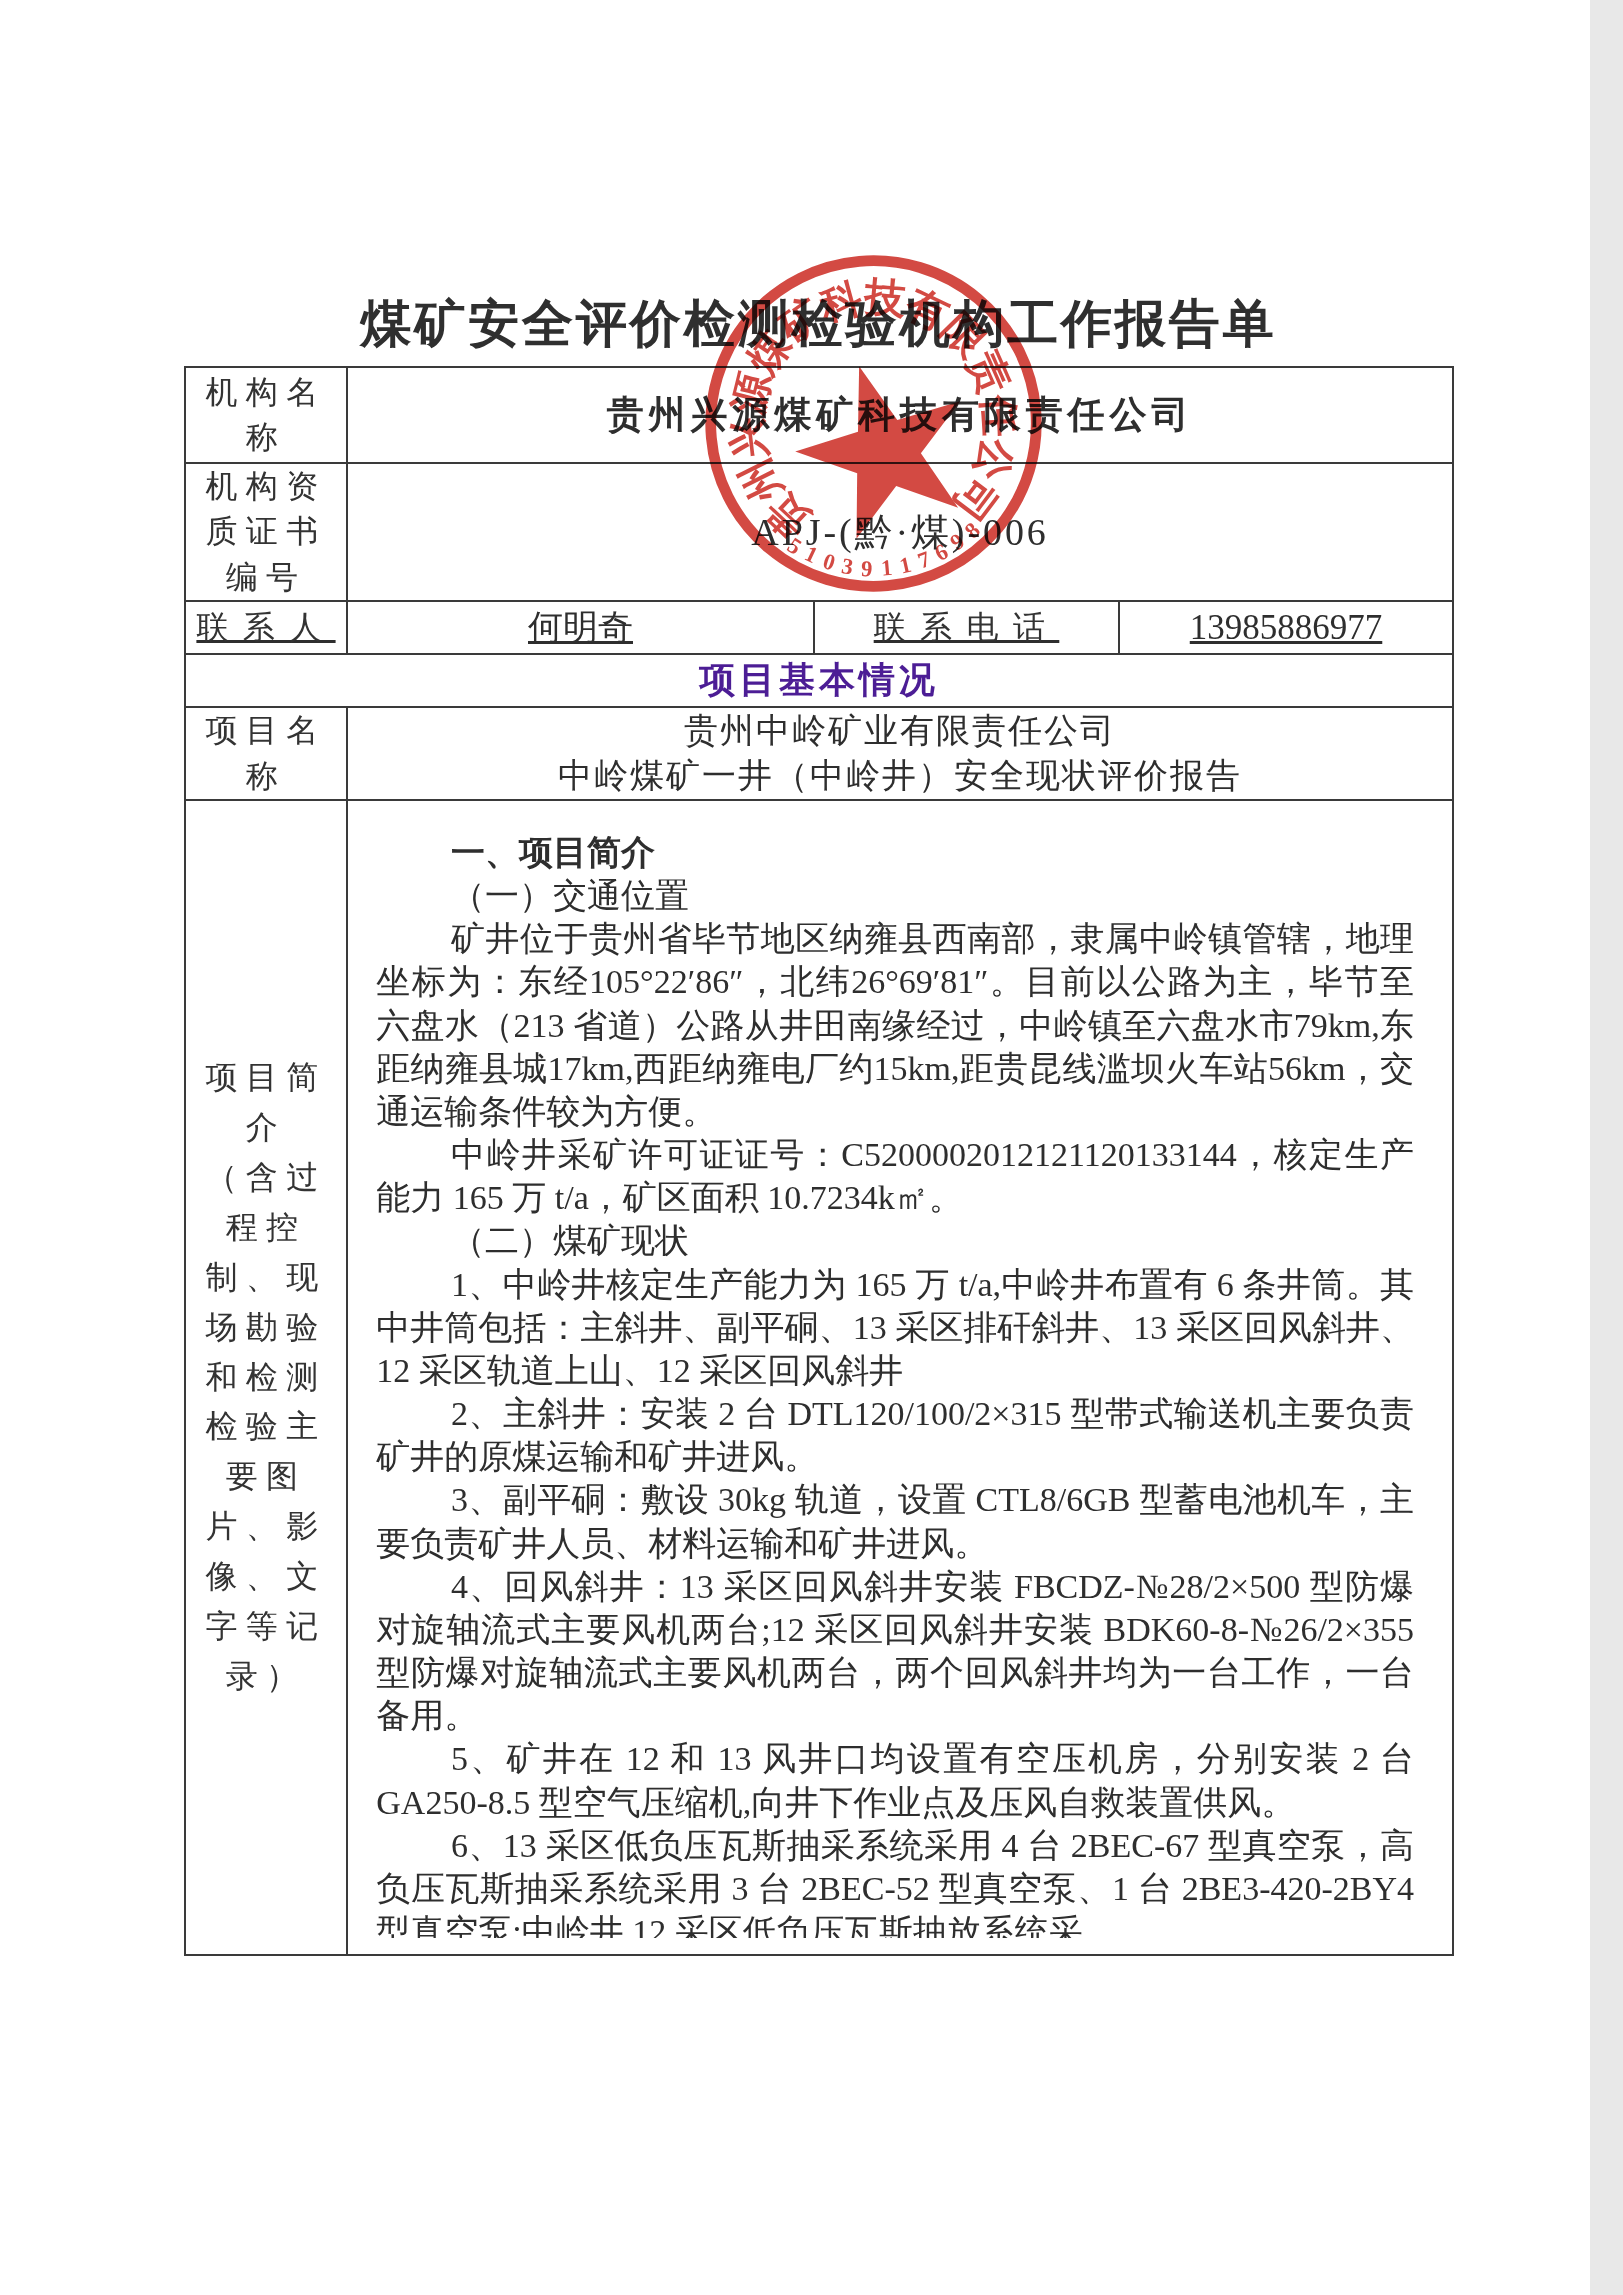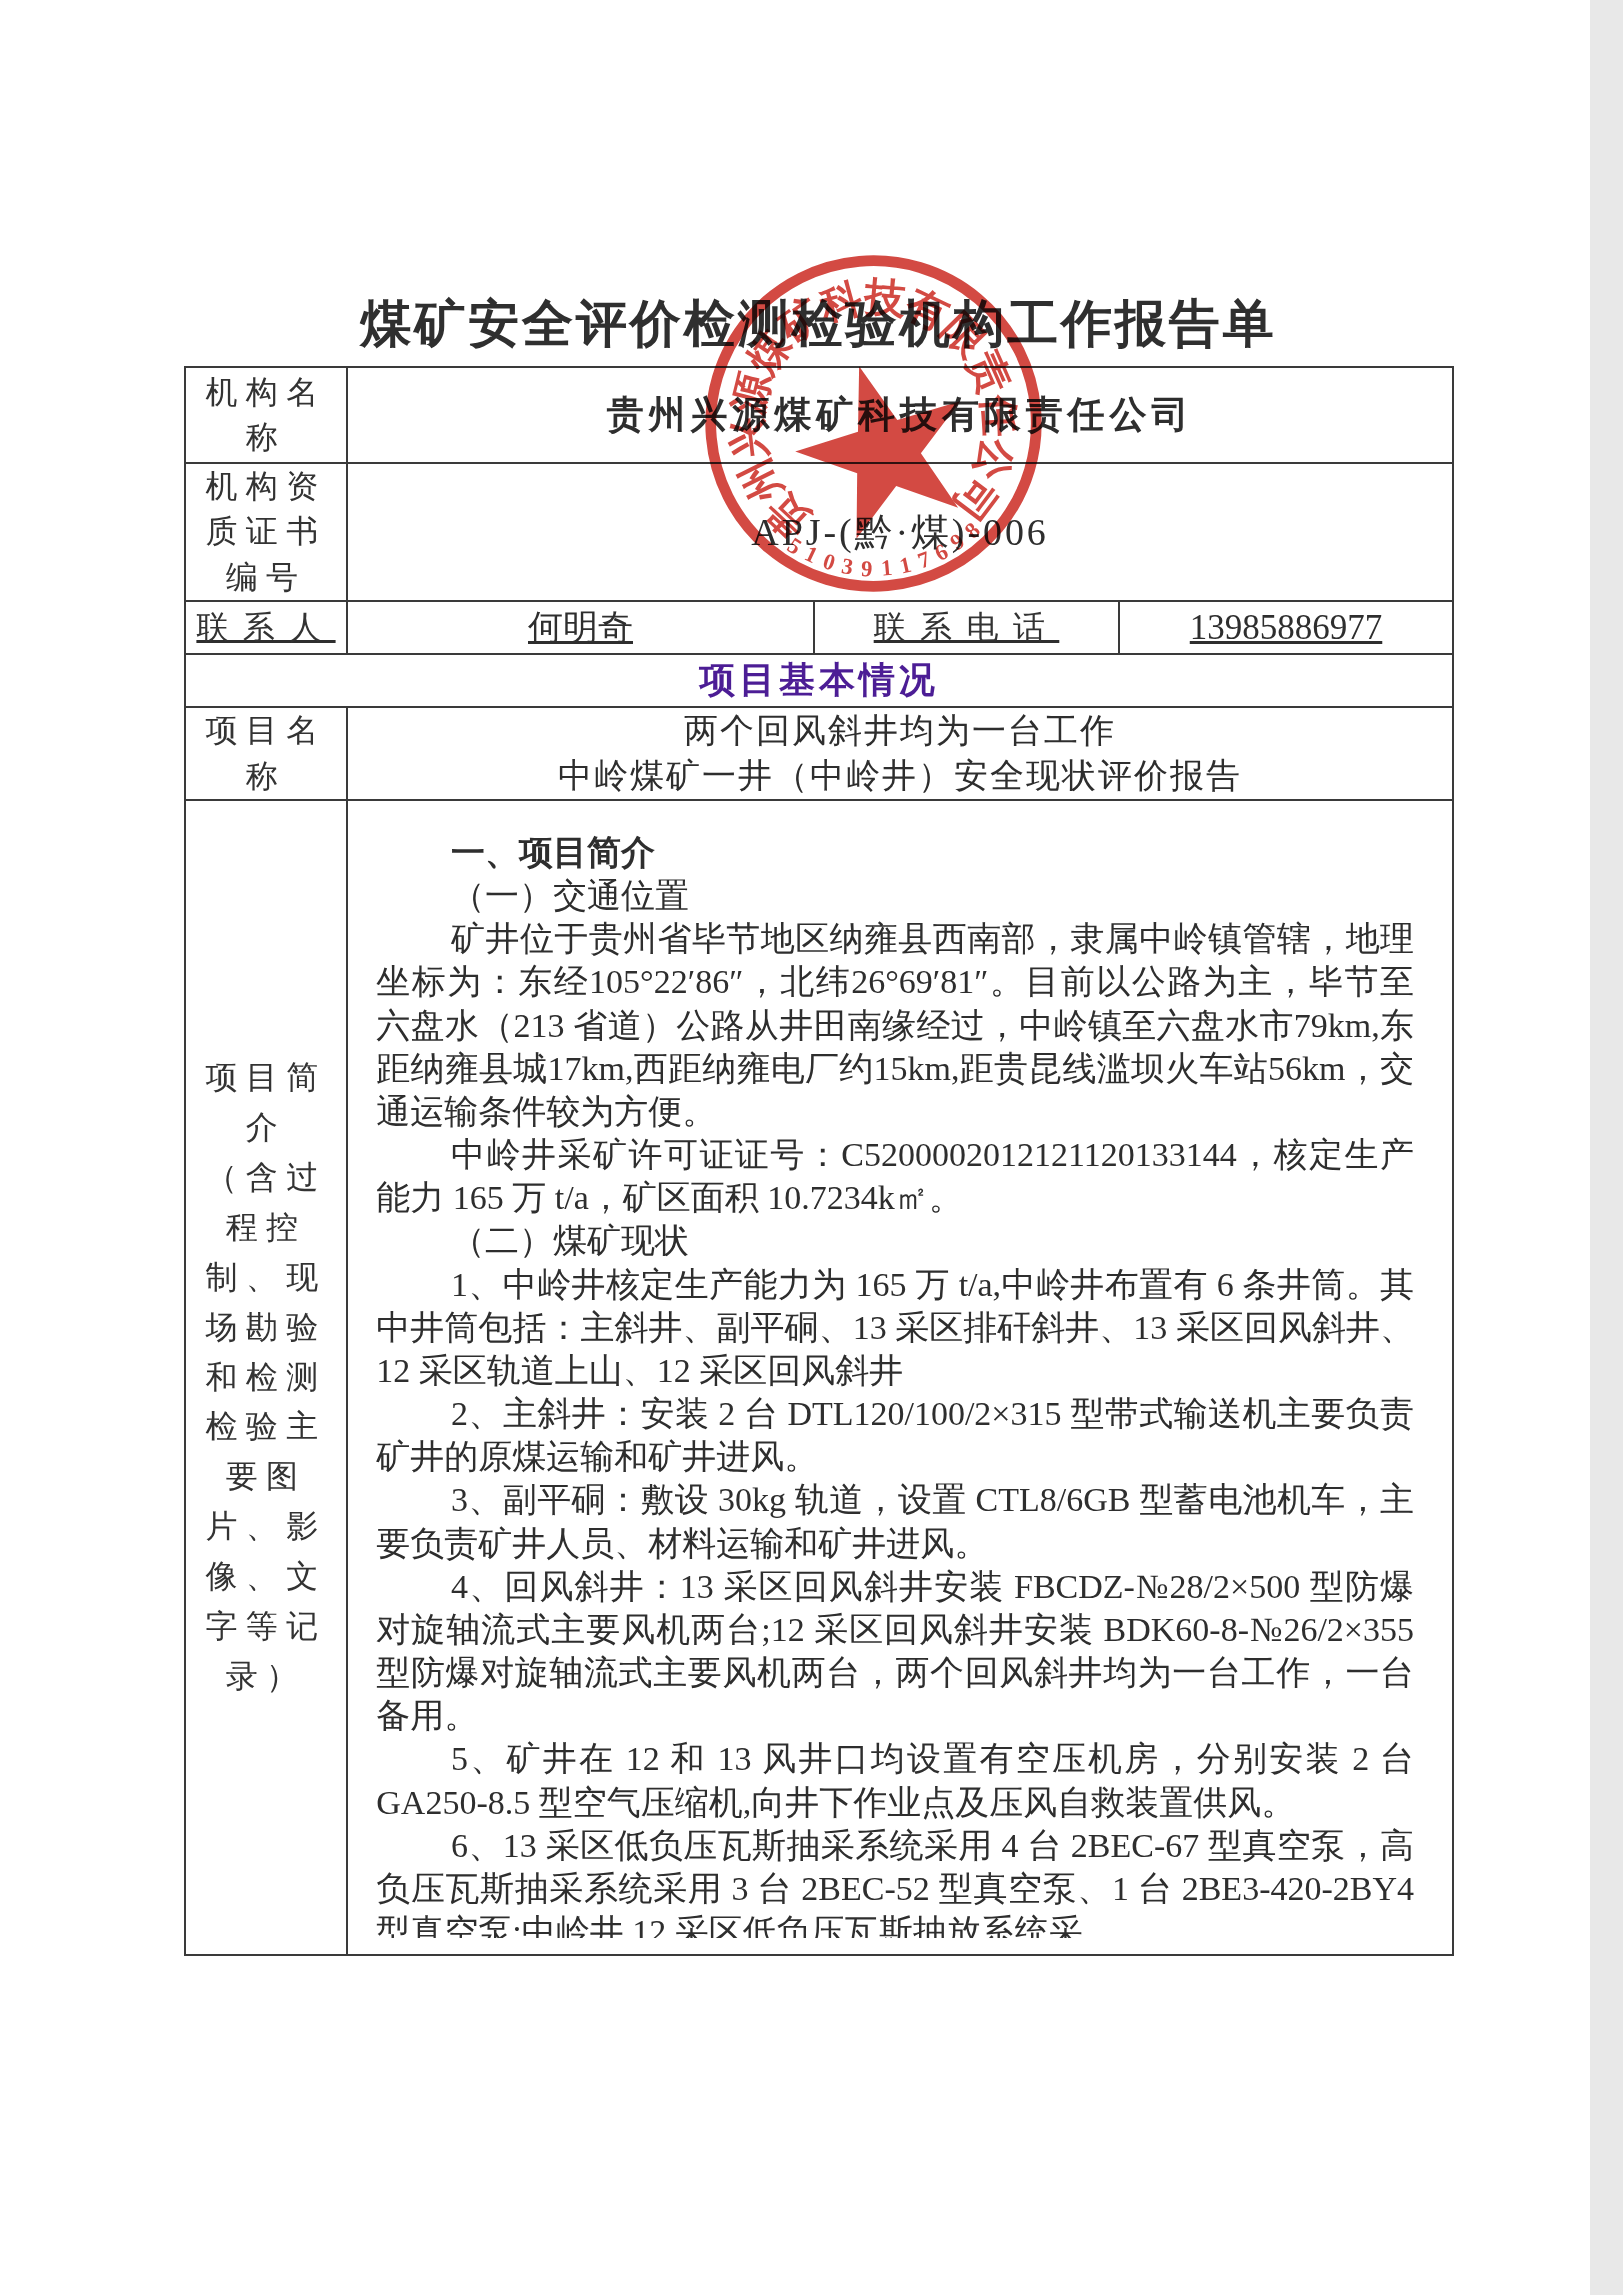--- a/index.html
+++ b/index.html
@@ -141,21 +141,21 @@
       <td class="label spread">联系电话</td>
       <td class="value">13985886977</td>
     </tr>
     <tr class="r4">
       <td class="section" colspan="4">项目基本情况</td>
     </tr>
     <tr class="r5">
       <td class="label">项目名
 称</td>
       <td class="value two-line" colspan="3">
-        <div>两个回风斜井均为一台工作</div>
+        <div>贵州中岭矿业有限责任公司</div>
         <div>中岭煤矿一井（中岭井）安全现状评价报告</div>
       </td>
     </tr>
     <tr class="r7">
       <td class="label intro-label">项目简
 介
 （含过
 程控
 制、现
 场勘验

